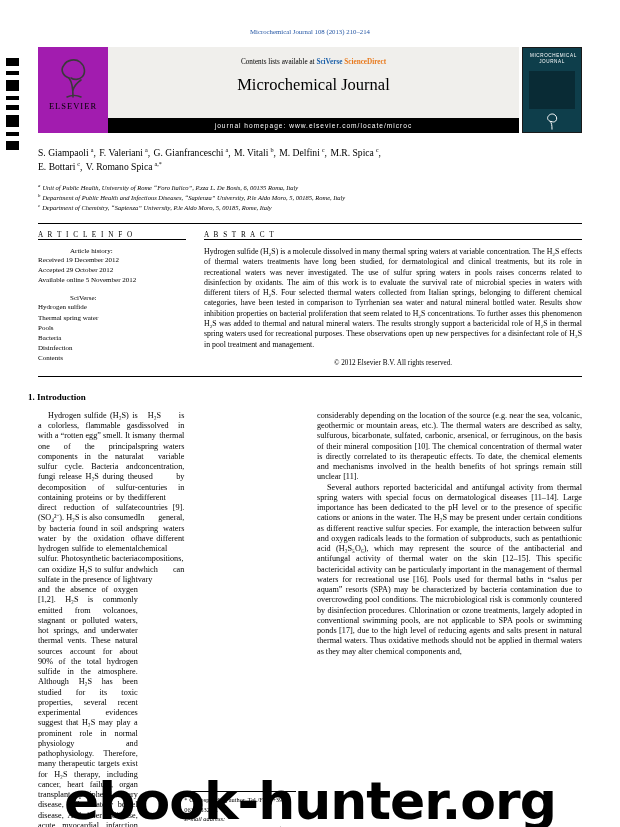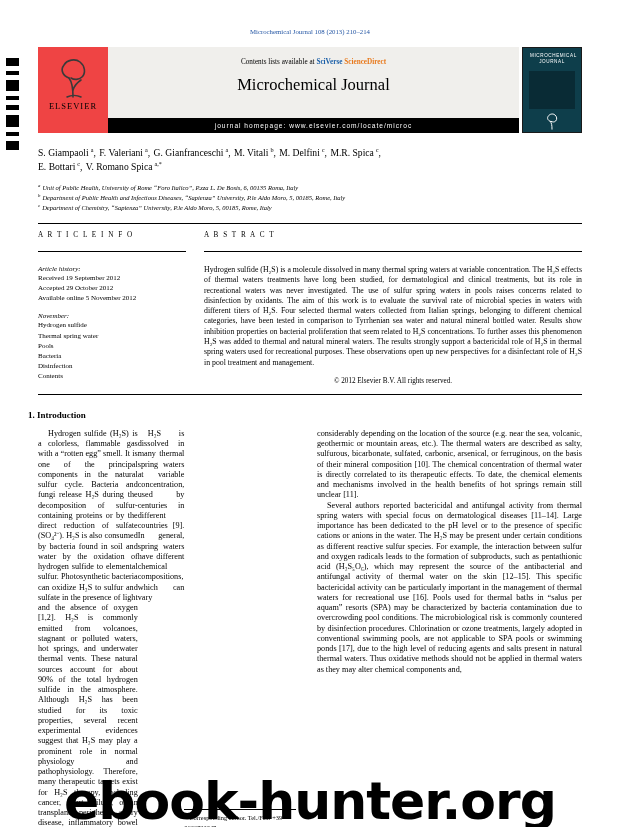--- a/index.html
+++ b/index.html
@@ -23,21 +23,21 @@
   
   .print-marks { position:absolute; left:6px; top:58px; width:13px; }
   .print-marks div { background:#000; width:13px; margin-bottom:5px; }
   
   .masthead {
     display: flex;
     margin: 12px 38px 0 38px;
     height: 86px;
   }
   .mh-left {
-    width: 70px; background:#ef4444;
+    width: 70px; background:#a21caf;
     display:flex; flex-direction:column; align-items:center;
     padding-top: 8px;
   }
   .els-word { font-size: 8.5px; letter-spacing: 1px; margin-top: 2px; }
   .mh-center {
     flex: 1;
     background: #f0efec;
     display: flex; flex-direction: column; align-items: center;
     position: relative;
   }
@@ -86,25 +86,25 @@
     margin: 10px 38px 0 38px;
     border-top: 1px solid #000;
     border-bottom: 1px solid #000;
     padding: 7px 0 9px 0;
     display: flex; gap: 18px;
   }
   .info-col { width: 148px; flex: none; }
   .abs-col  { flex: 1; }
   .col-heading {
     font-size: 7.2px; letter-spacing: 1.5px;
-    padding-bottom: 12px;
+    padding-bottom: 0;
     border-bottom: 0.5px solid #000;
-    margin-bottom: 13px;
-  }
-  .hist-label, .kw-label { font-style: italic; font-size: 7px; }
+    margin-bottom: 7px;
+  }
+  .hist-label, .kw-label { font-size: 7px; margin-left: 32px; }
   .hist-line, .kw-line { font-size: 7px; line-height: 1.45; }
   .kw-label { margin-top: 9px; }
   .abs-text { font-size: 7.8px; line-height: 1.32; text-align: justify; }
   .abs-copy { margin-top: 9px; text-align: center; font-size: 7.2px; }
   
   .intro-heading { margin: 15px 38px 0 28px; font-size: 9px; font-weight: bold; }
   .columns { margin: 9px 38px 0 38px; display: flex; gap: 14px; }
   .col { width: 265px; font-size: 8.2px; line-height: 1.25; text-align: justify; }
   .col-left { display: flex; flex-direction: row; }
   .col p { margin: 0; text-indent: 10px; }
@@ -197,24 +197,24 @@
   <div class="affiliations">
     <div><sup>a</sup><span>Unit of Public Health, University of Rome “Foro Italico”, P.zza L. De Bosis, 6, 00135 Roma, Italy</span></div>
     <div><sup>b</sup><span>Department of Public Health and Infectious Diseases, “Sapienza” University, P.le Aldo Moro, 5, 00185, Rome, Italy</span></div>
     <div><sup>c</sup><span>Department of Chemistry, “Sapienza” University, P.le Aldo Moro, 5, 00185, Rome, Italy</span></div>
   </div>
 
   <div class="info-abstract">
     <div class="info-col">
       <div class="col-heading">A R T I C L E   I N F O</div>
       <div class="hist-label">Article history:</div>
-      <div class="hist-line">Received 19 September 2012</div>
+      <div class="hist-line">Received 19 December 2012</div>
       <div class="hist-line">Accepted 29 October 2012</div>
       <div class="hist-line">Available online 5 November 2012</div>
-      <div class="kw-label">November:</div>
+      <div class="kw-label">SciVerse:</div>
       <div class="kw-line">Hydrogen sulfide</div>
       <div class="kw-line">Thermal spring water</div>
       <div class="kw-line">Pools</div>
       <div class="kw-line">Bacteria</div>
       <div class="kw-line">Disinfection</div>
       <div class="kw-line">Contents</div>
     </div>
     <div class="abs-col">
       <div class="col-heading">A B S T R A C T</div>
       <div class="abs-text">Hydrogen sulfide (H₂S) is a molecule dissolved in many thermal spring waters at variable concentration. The H₂S effects of thermal waters treatments have long been studied, for dermatological and clinical treatments, but its role in recreational waters was never investigated. The use of sulfur spring waters in pools raises concerns related to disinfection by oxidants. The aim of this work is to evaluate the survival rate of microbial species in waters with different titers of H₂S. Four selected thermal waters collected from Italian springs, belonging to different chemical categories, have been tested in comparison to Tyrrhenian sea water and natural mineral bottled water. Results show inhibition properties on bacterial proliferation that seem related to H₂S concentrations. To further asses this phenomenon H₂S was added to thermal and natural mineral waters. The results strongly support a bactericidal role of H₂S in thermal spring waters used for recreational purposes. These observations open up new perspectives for a disinfectant role of H₂S in pool treatment and management.</div>

